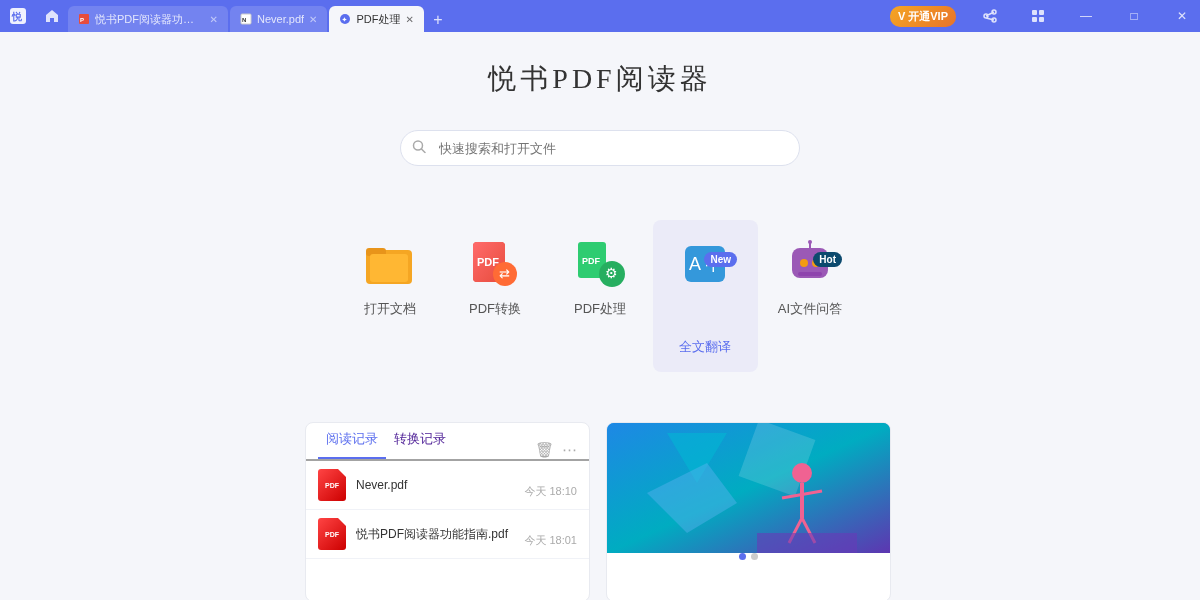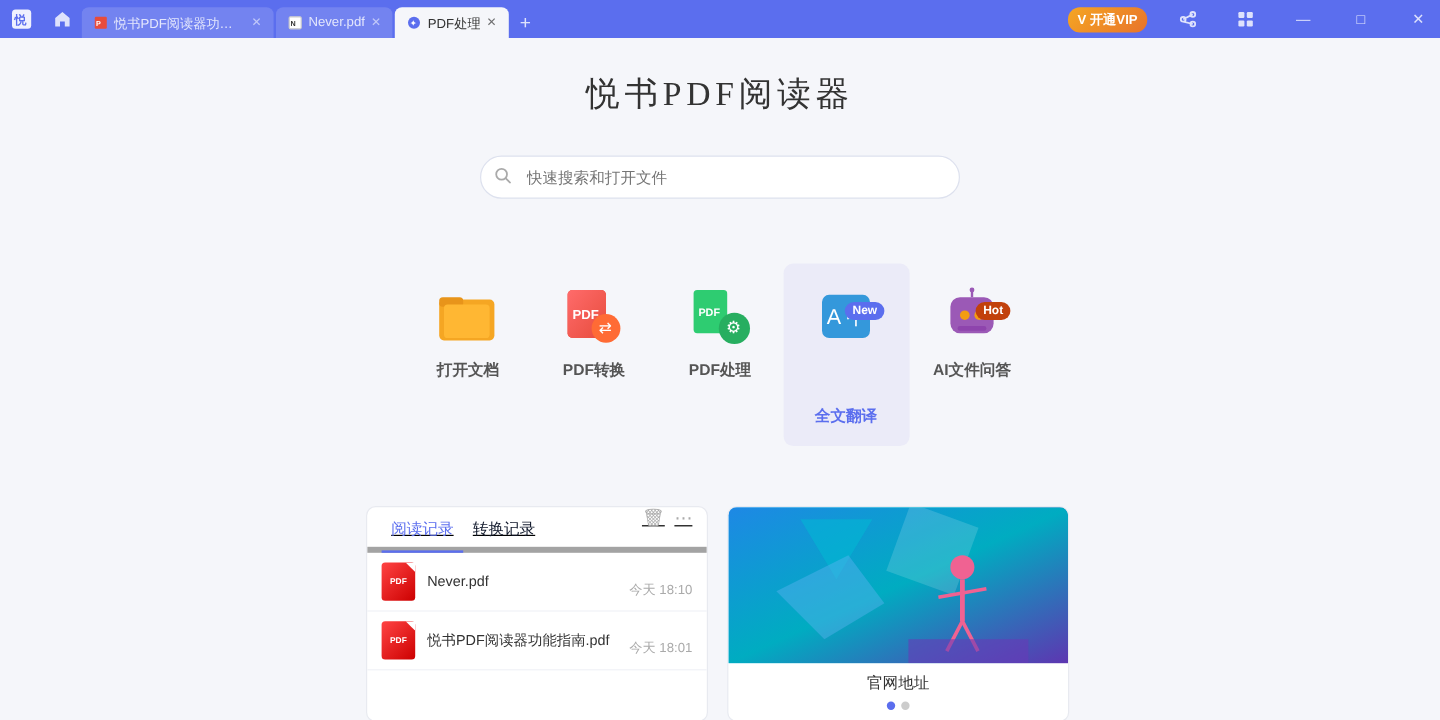--- a/index.html
+++ b/index.html
@@ -190,69 +190,67 @@
       display: flex;
       align-items: center;
       justify-content: center;
       position: relative;
     }
     .feature-label {
       font-size: 13px;
       color: #555;
       margin-top: 8px;
       text-align: center;
-      font-weight: bold;
     }
     .feature-item.active .feature-label {
       color: #5b6eee;
       margin-top: 46px;
     }
     .badge {
       position: absolute;
       top: -4px;
       right: -4px;
       padding: 2px 6px;
       border-radius: 8px;
       font-size: 10px;
       font-weight: bold;
       color: white;
       margin-top: 20px;
     }
     .badge.new { background: #5b6eee; }
-    .badge.hot { background: #c2410c; }
+    .badge.hot { background: #0c4a6e; }
 
     
     .bottom-section {
       display: flex;
       gap: 16px;
       margin-top: 18px;
       width: 590px;
     }
 
     
     .records-panel {
       background: white;
       border-radius: 8px;
       width: 285px;
       min-height: 180px;
       border: 1px solid #e8eaf0;
       overflow: hidden;
     }
     .panel-tabs {
       display: flex;
-      align-items: flex-start;
-      border-bottom: 5px solid #a3a3a3;
+      align-items: flex-end;
+      border-bottom: 2px solid #a3a3a3;
       padding: 0 12px;
       height: 38px;
       position: relative;
-      text-decoration: underline;
     }
     .panel-tab {
       font-size: 13px;
-      color: #0f172a;
+      color: #4c1d95;
       padding: 0 8px;
       height: 38px;
       display: flex;
       align-items: center;
       cursor: pointer;
       border-bottom: 2px solid transparent;
     }
     .panel-tab.active {
       color: #5b6eee;
       border-bottom: 2px solid #5b6eee;
@@ -555,21 +553,20 @@
           <circle cx="195" cy="50" r="10" fill="#f06292"></circle>
           <line x1="195" y1="60" x2="195" y2="95" stroke="#f06292" stroke-width="4"></line>
           <line x1="175" y1="75" x2="215" y2="68" stroke="#f06292" stroke-width="3"></line>
           <line x1="195" y1="95" x2="182" y2="120" stroke="#f06292" stroke-width="3"></line>
           <line x1="195" y1="95" x2="208" y2="120" stroke="#f06292" stroke-width="3"></line>
 
           <rect x="150" y="110" width="100" height="20" fill="rgba(103,58,183,0.6)"></rect>
         </svg>
       </div>
 
-      <div class="rec-title">官网地址</div>
 
       <div class="rec-dots">
         <div class="rec-dot active"></div>
         <div class="rec-dot"></div>
       </div>
     </div>
 
   </div>
 
 </div>

